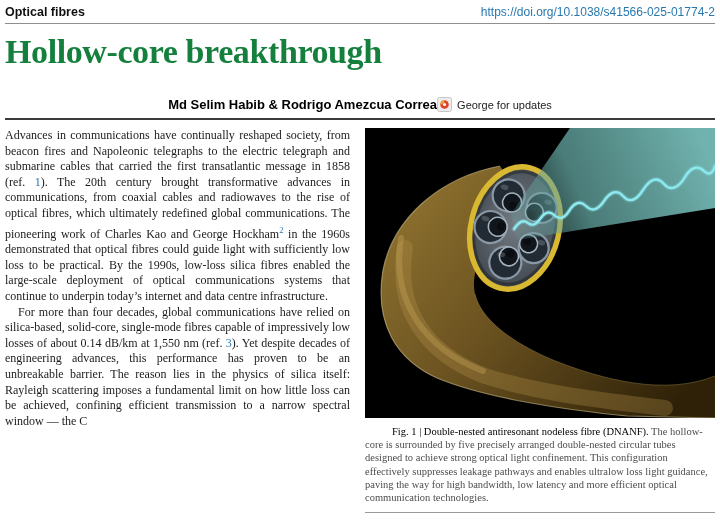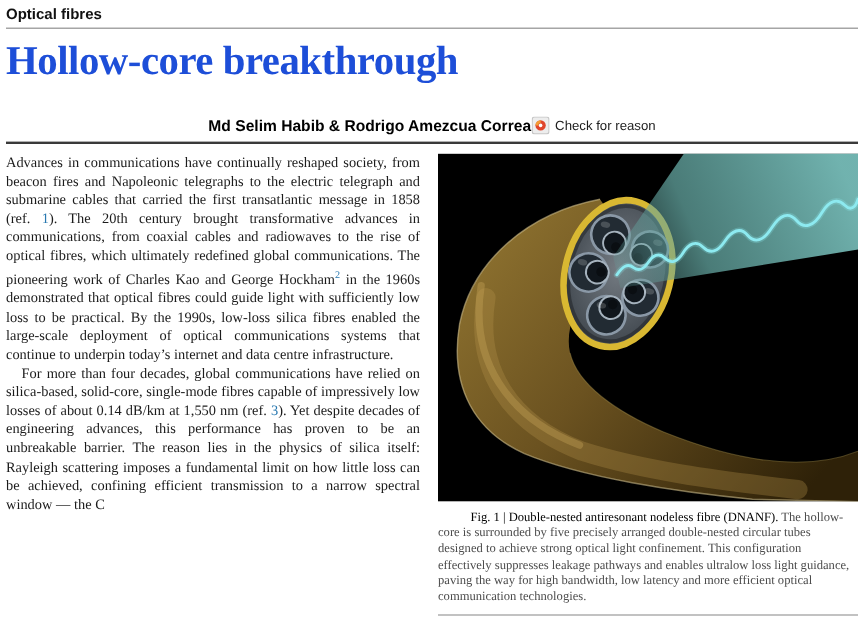--- a/index.html
+++ b/index.html
@@ -11,21 +11,21 @@
   }
   .page { padding: 5px 5px 0 5px; }
 
   .kicker-row { display: flex; justify-content: space-between; align-items: baseline; }
   .kicker { font: bold 12.5px "Liberation Sans", sans-serif; color: #111; }
   .doi { font: 12px "Liberation Sans", sans-serif; color: #2878b0; text-decoration: none; }
 
   .rule-thin { border: none; border-top: 1px solid #8f8f8f; margin: 4px 0 0; }
   .rule-dark { border: none; border-top: 2px solid #3a3a3a; margin: 6px 0 0; }
 
-  h1.title { font: bold 34px "Liberation Serif", serif; margin: 9px 0 16px; letter-spacing: -0.4px; color: #1d4ed8; }
+  h1.title { font: bold 34px "Liberation Serif", serif; margin: 9px 0 16px; letter-spacing: -0.4px; color: #15803d; }
 
   .byline-row { display: flex; justify-content: center; align-items: center; margin-top: 26px; }
   .authors { font: bold 13px "Liberation Sans", sans-serif; color: #000; }
   .check { display: flex; align-items: center; gap: 5px; font: 11px "Liberation Sans", sans-serif; color: #1c1c1c; text-decoration: none; }
 
   .cols { display: flex; gap: 15px; margin-top: 8px; }
   .col-left { width: 345px; flex: 0 0 345px; }
   .col-right { width: 350px; flex: 0 0 350px; }
 
   .standfirst { font: 17.3px/20.5px "Liberation Serif", serif; color: #2e2e2e; margin: 1px 0 17px; }
@@ -41,37 +41,38 @@
   .cap-lead { font-weight: normal; color: #000; margin-left: 27px; }
   .rule-caption { border: none; border-top: 1px solid #9a9a9a; margin: 8px 0 0; }
 </style>
 </head>
 <body>
 
 <div class="page">
 
   <div class="kicker-row">
     <span class="kicker">Optical fibres</span>
+    <a class="doi" href="#">https://doi.org/10.1038/s41566-025-01774-2</a>
   </div>
   <hr class="rule-thin">
 
   <h1 class="title">Hollow-core breakthrough</h1>
 
   <div class="byline-row">
     <span class="authors">Md Selim Habib &amp; Rodrigo Amezcua Correa</span>
     <a class="check" href="#">
       <span style="display:inline-flex;">
         <svg width="15" height="15" viewBox="0 0 15 15" aria-hidden="true">
           <rect x="0.5" y="0.5" width="14" height="14" rx="2" fill="#ededed" stroke="#c6c6c6"></rect>
           <circle cx="7.5" cy="7.5" r="4.3" fill="#e0452c"></circle>
           <path d="M7.5 3.2 A4.3 4.3 0 0 0 3.2 7.5 L5.6 7.5 A1.9 1.9 0 0 1 7.5 5.6 Z" fill="#f49e35"></path>
           <circle cx="7.5" cy="7.5" r="1.5" fill="#ffffff"></circle>
         </svg>
       </span>
-      <span>Check for reason</span>
+      <span>George for updates</span>
     </a>
   </div>
   <hr class="rule-dark">
 
   <div class="cols">
 
     <div class="col-left">
 
       <div class="bodytext">
         <p><span>Advances in communications have continually reshaped society, from beacon fires and Napoleonic telegraphs to the electric telegraph and submarine cables that carried the first transatlantic message in 1858 (ref. </span><a href="#" class="ref-link">1</a><span>). The 20th century brought transformative advances in communications, from coaxial cables and radiowaves to the rise of optical fibres, which ultimately redefined global communications. The pioneering work of Charles Kao and George Hockham</span><sup><a href="#" class="ref-link" style="font-size:8.5px;">2</a></sup><span> in the 1960s demonstrated that optical fibres could guide light with sufficiently low loss to be practical. By the 1990s, low-loss silica fibres enabled the large-scale deployment of optical communications systems that continue to underpin today’s internet and data centre infrastructure.</span></p>

